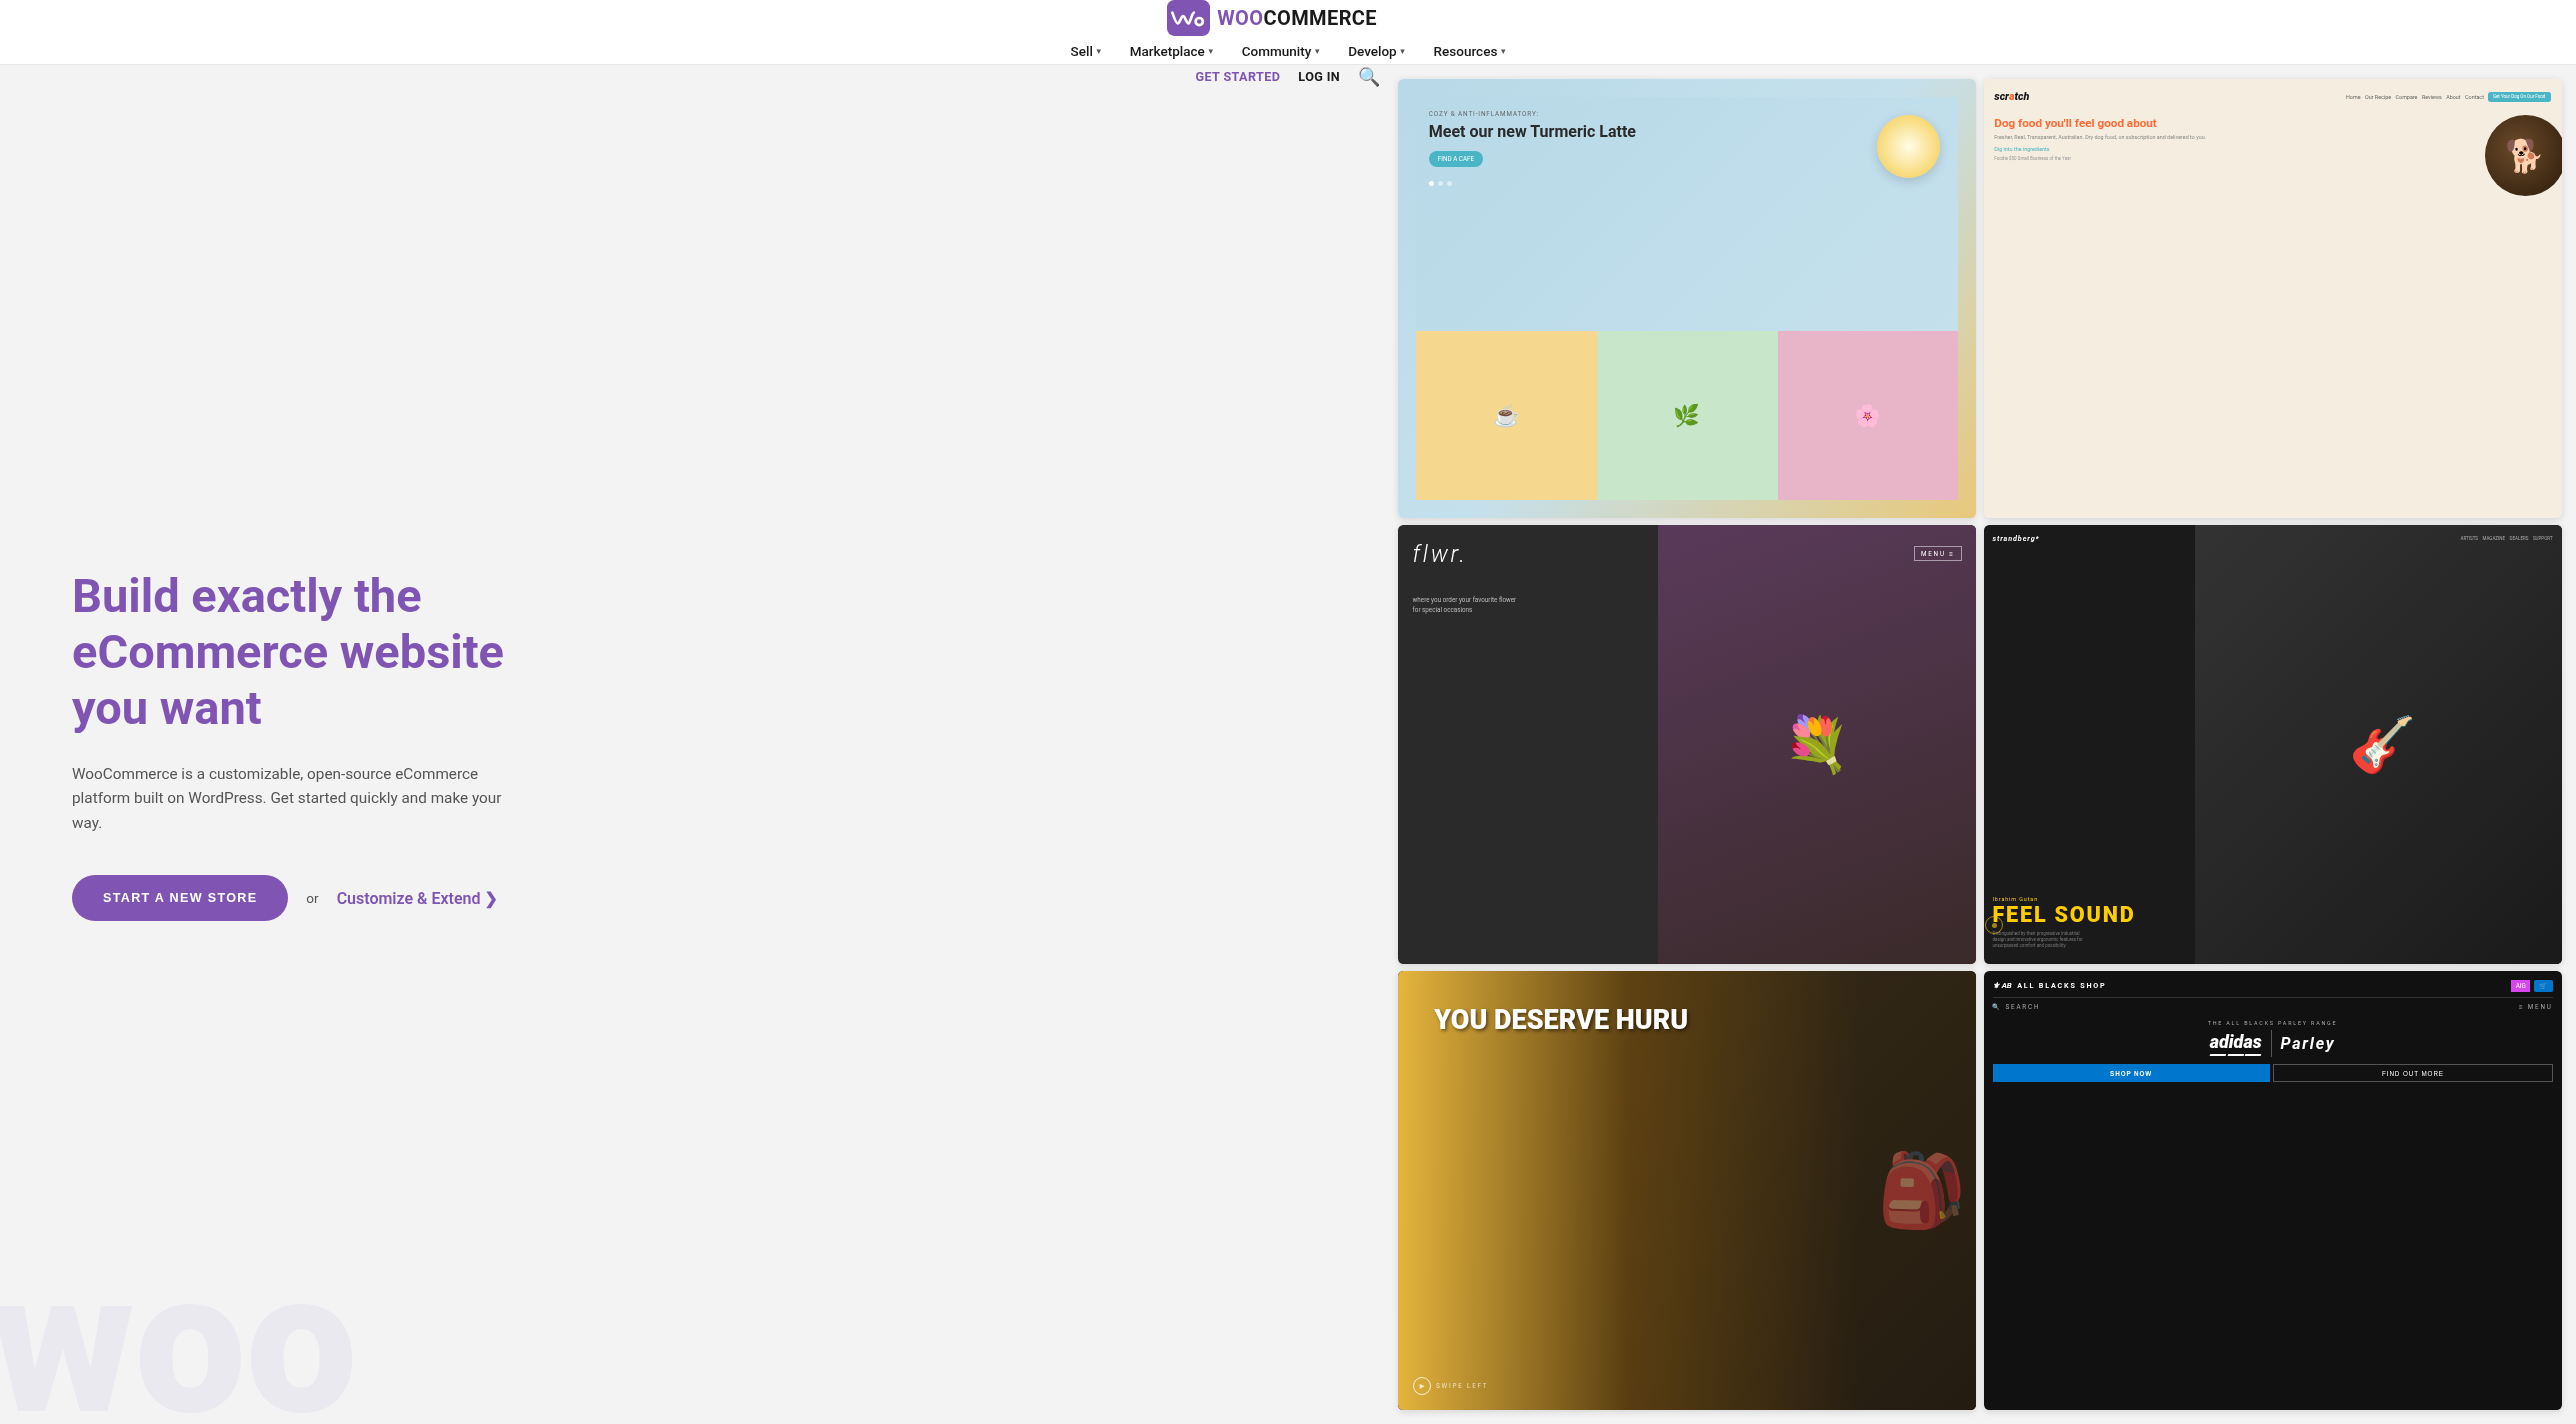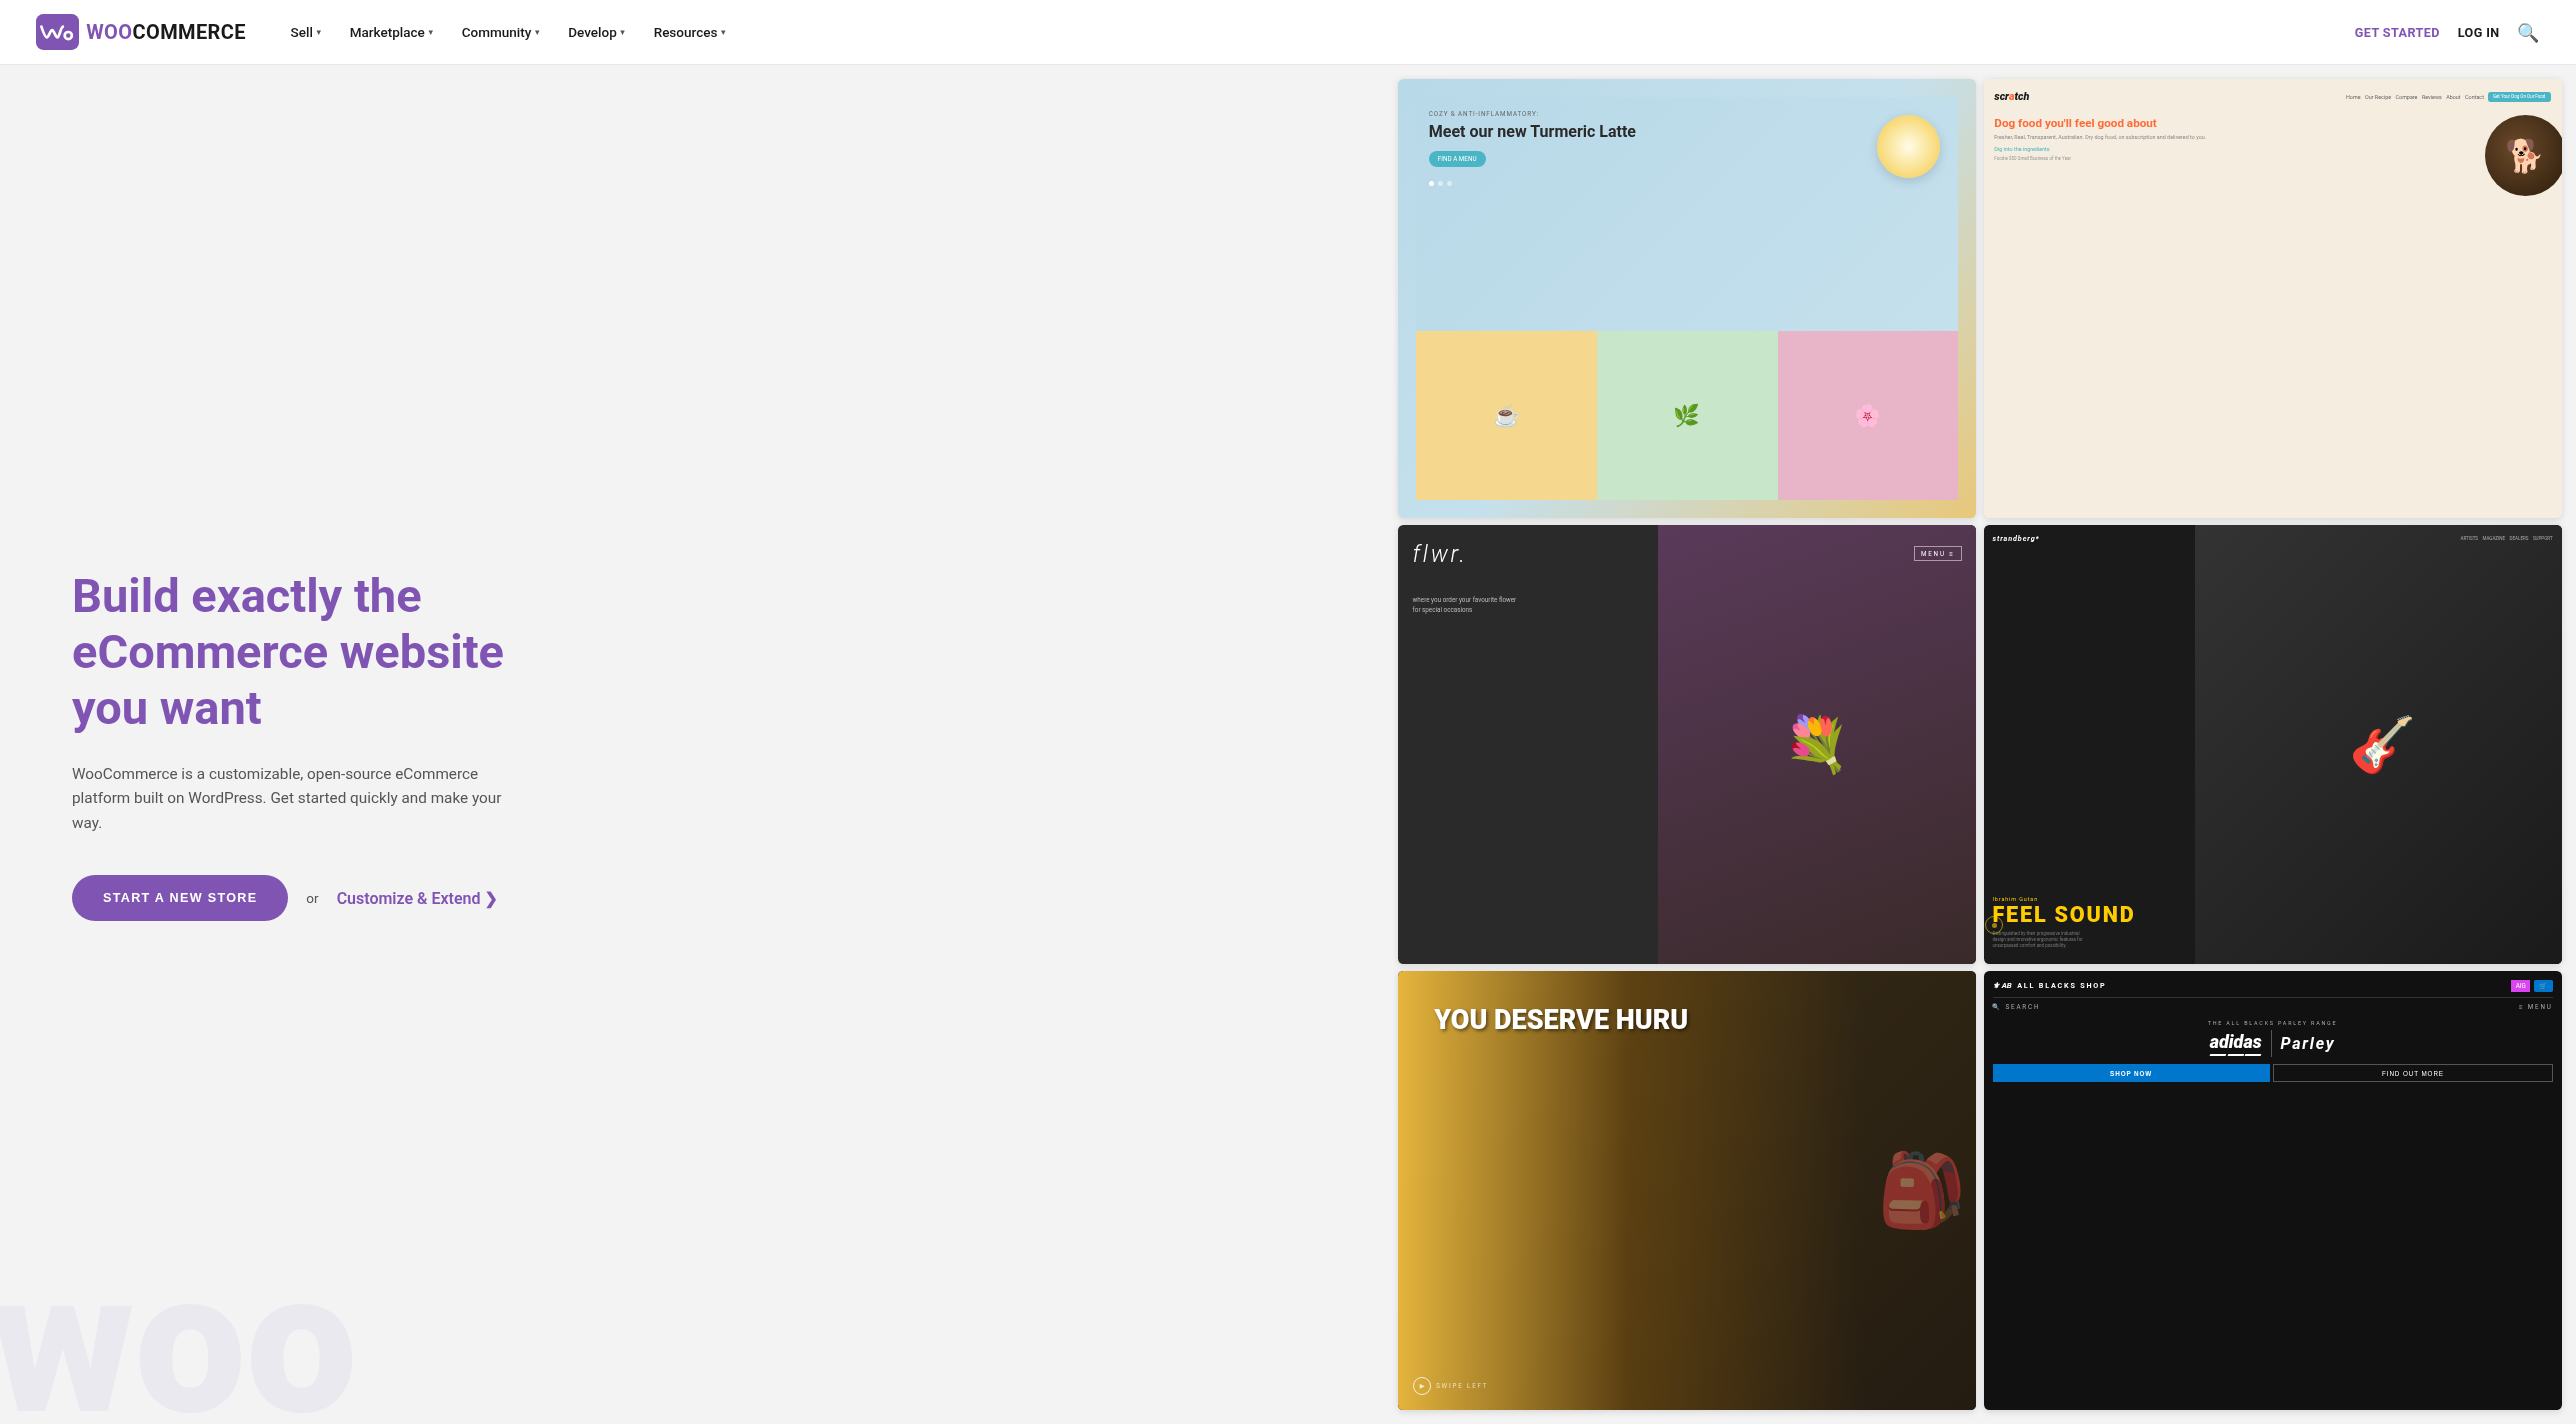--- a/index.html
+++ b/index.html
@@ -8,20 +8,21 @@
     
     nav {
       display: flex;
       align-items: center;
       padding: 0 36px;
       height: 65px;
       border-bottom: 0.9px solid #e8e8e8;
       background: #fff;
       position: relative;
       z-index: 10;
+      flex-direction: column;
     }
     .logo-wrap {
       display: flex;
       align-items: center;
       margin-right: 32px;
       text-decoration: none;
     }
     .logo-icon {
       width: 43px;
       height: 36px;
@@ -307,21 +308,21 @@
       <a class="link-customize">Customize &amp; Extend ❯</a>
     </div>
   </div>
 
   <div class="hero-right">
 
     <div class="screenshot-card sc1">
       <div style="position:relative; height:58%; background:linear-gradient(135deg,#b8d9e8,#c5e0ed); padding:12.6px; overflow:hidden;">
         <div class="sc1-tag">COZY &amp; ANTI-INFLAMMATORY:</div>
         <div class="sc1-title">Meet our new Turmeric Latte</div>
-        <div class="sc1-btn">FIND A MENU</div>
+        <div class="sc1-btn">FIND A CAFE</div>
         <div class="sc1-dots">
           <div class="sc1-dot active"></div>
           <div class="sc1-dot"></div>
           <div class="sc1-dot"></div>
         </div>
         <div class="sc1-bowl"></div>
       </div>
       <div style="display:flex; height:42%;">
         <div class="sc1-prod" style="background:#f5d78e;">☕</div>
         <div class="sc1-prod" style="background:#c8e6c9;">🌿</div>

